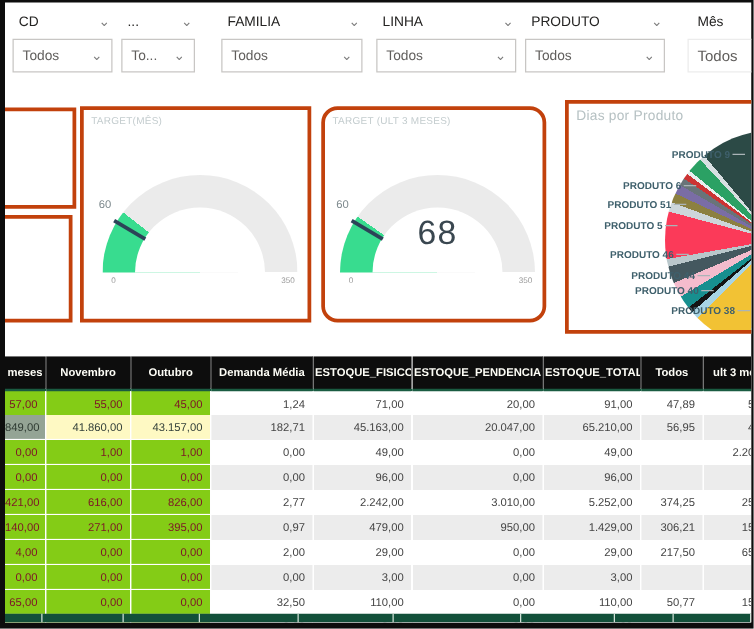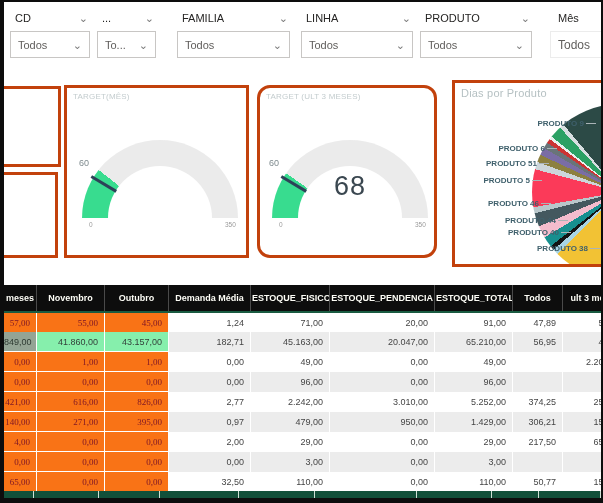--- a/index.html
+++ b/index.html
@@ -39,23 +39,23 @@
   
   .table-wrap{position:absolute;left:0;right:0;top:283px;bottom:0;overflow:hidden;background:#fff;}
   table{border-collapse:collapse;table-layout:fixed;width:597px;}
   thead th{background:#0d0d0d;color:#fdfdf6;font-size:9px;font-weight:bold;height:24px;
         text-align:center;border-right:1px solid #4a4a4a;overflow:hidden;white-space:nowrap;
         border-bottom:2px solid #1a5b41;cursor:pointer;}
   tbody td{font-size:9px;height:19px;text-align:right;padding:0 6px 0 0;color:#454545;
         border-right:1px solid #fff;overflow:hidden;white-space:nowrap;}
   tbody tr:nth-child(even) td.norm{background:#ececec;}
   tbody tr:nth-child(odd)  td.norm{background:#ffffff;}
-  td.red{background:#f97316;color:#7d1627;border-top:1px solid rgba(255,255,255,.45);font-family:Liberation Serif, serif;}
+  td.red{background:#84cc16;color:#7d1627;border-top:1px solid rgba(255,255,255,.45);}
   td.gcell0{background:#94a495;color:#2f3b33;}
-  td.gcell{background:#86efac;color:#33403a;}
+  td.gcell{background:#fef9c3;color:#33403a;}
   .total-bar{position:absolute;left:0;bottom:0;height:7px;display:flex;background:#12503a;width:597px;}
   .total-bar div{box-sizing:border-box;height:100%;border-right:1px solid #cfe0d6;}
 </style>
 </head>
 <body>
 
 <div class="page">
 
   <div>
     <div class="filter" style="left:6px;width:80px;">

